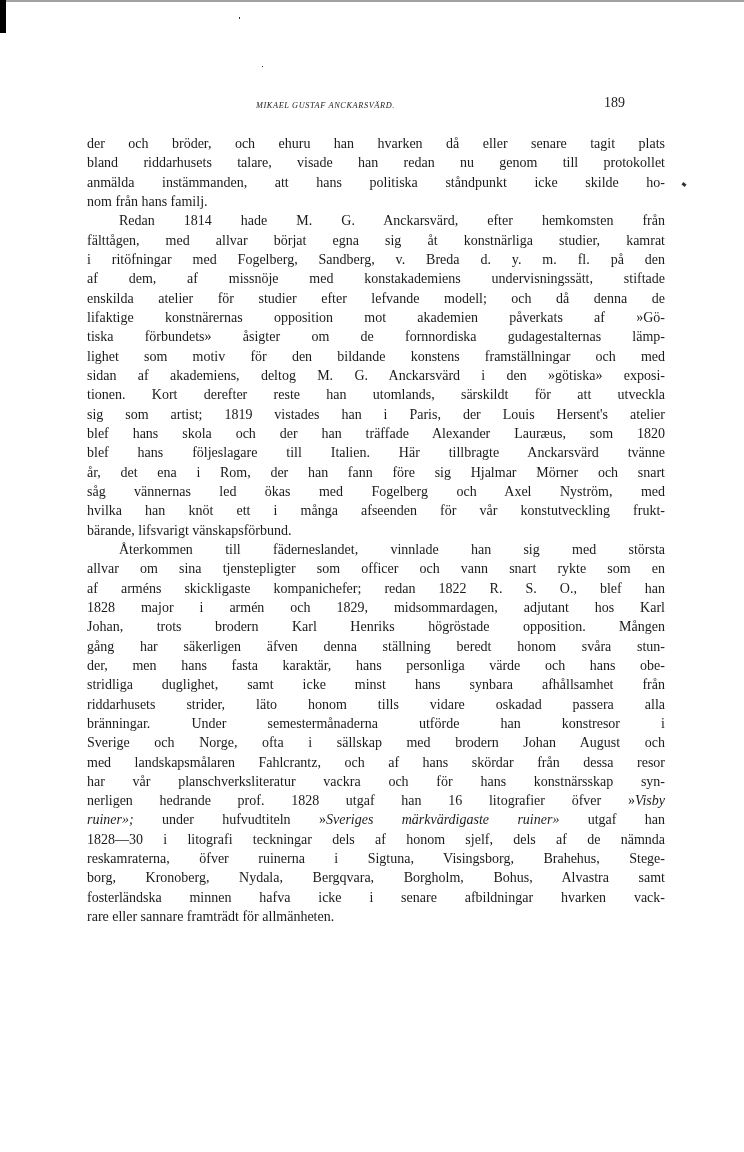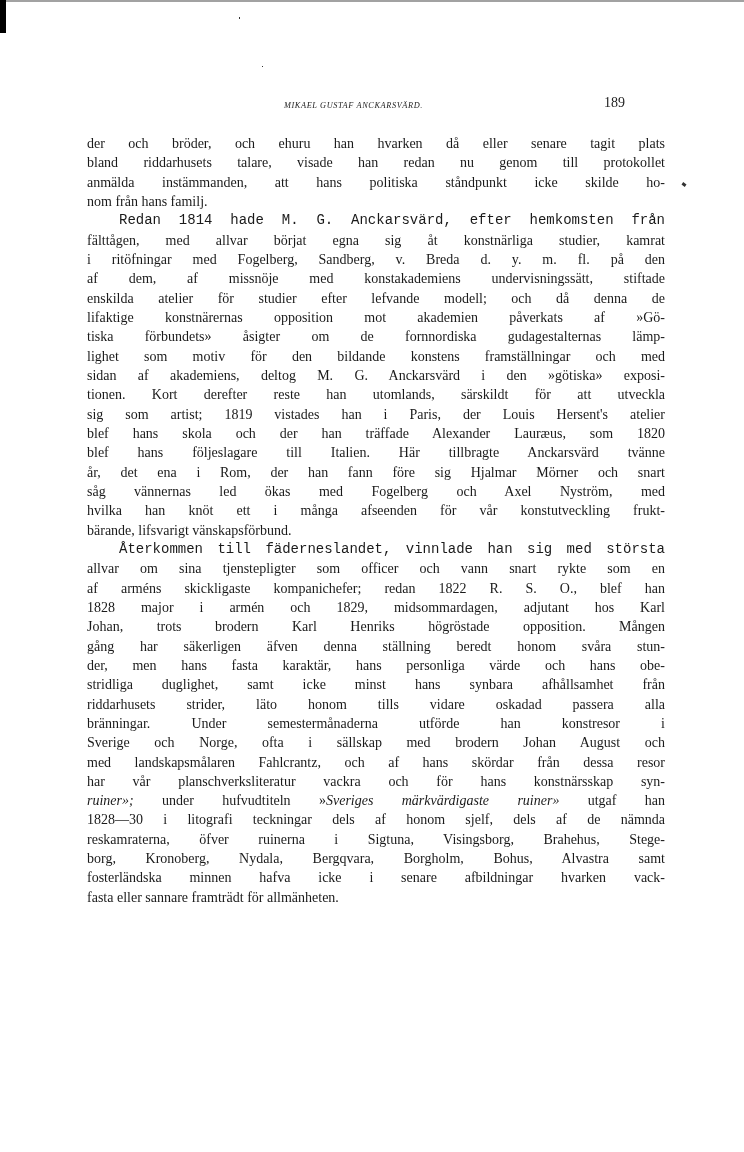--- a/index.html
+++ b/index.html
@@ -4,34 +4,34 @@
 <style>
   html, body { margin: 0; padding: 0; background: #ffffff; }
   body { width: 744px; height: 1152px; position: relative; overflow: hidden; }
   .page { position: absolute; left: 0; top: 0; width: 744px; height: 1152px; background: #fff; }
   .scan-top { position: absolute; left: 0; top: 0; width: 744px; height: 2px; background: #555; opacity: 0.55; }
   .scan-left { position: absolute; left: 0; top: 0; width: 6px; height: 33px; background: #000; }
   .speck { position: absolute; background: #333; }
   .running-head {
     position: absolute; left: 256px; top: 101px; width: 220px;
     font-family: "Liberation Serif", serif; font-style: italic;
-    font-size: 8.3px; letter-spacing: 0.6px; color: #222; white-space: nowrap; margin-left: 28px;
+    font-size: 8.3px; letter-spacing: 0.6px; color: #222; white-space: nowrap;
   }
   .page-number {
     position: absolute; left: 604px; top: 95px;
     font-family: "Liberation Serif", serif; font-size: 14px; color: #222;
   }
   .body-text {
     position: absolute; left: 87px; top: 134px; width: 578px;
     font-family: "Liberation Serif", serif; font-size: 14px; line-height: 19.33px;
     color: #1a1a1a;
   }
   .line { display: block; white-space: nowrap; text-align: justify; text-align-last: justify; height: 19.33px; }
   .line.last { text-align-last: left; }
-  .line.indent { padding-left: 32px; font-family: Liberation Mono, monospace; }
+  .line.indent { padding-left: 32px; }
   .it { font-style: italic; }
 </style>
 </head>
 <body>
 
 <div class="page">
   <div class="scan-top"></div>
   <div class="scan-left"></div>
   <div class="speck" style="left:682px;top:183px;width:4px;height:3px;transform:rotate(35deg);"></div>
   <div class="speck" style="left:239px;top:17px;width:1px;height:2px;"></div>
@@ -76,21 +76,22 @@
       <span class="line">1828 major i armén och 1829, midsommardagen, adjutant hos Karl</span>
       <span class="line">Johan, trots brodern Karl Henriks högröstade opposition. Mången</span>
       <span class="line">gång har säkerligen äfven denna ställning beredt honom svåra stun-</span>
       <span class="line">der, men hans fasta karaktär, hans personliga värde och hans obe-</span>
       <span class="line">stridliga duglighet, samt icke minst hans synbara afhållsamhet från</span>
       <span class="line">riddarhusets strider, läto honom tills vidare oskadad passera alla</span>
       <span class="line">bränningar. Under semestermånaderna utförde han konstresor i</span>
       <span class="line">Sverige och Norge, ofta i sällskap med brodern Johan August och</span>
       <span class="line">med landskapsmålaren Fahlcrantz, och af hans skördar från dessa resor</span>
       <span class="line">har vår planschverksliteratur vackra och för hans konstnärsskap syn-</span>
+      <span class="line"><span>nerligen hedrande prof. 1828 utgaf han 16 litografier öfver »</span><span class="it">Visby</span></span>
       <span class="line"><span class="it">ruiner»;</span><span> under hufvudtiteln »</span><span class="it">Sveriges märkvärdigaste ruiner»</span><span> utgaf han</span></span>
       <span class="line">1828—30 i litografi teckningar dels af honom sjelf, dels af de nämnda</span>
       <span class="line">reskamraterna, öfver ruinerna i Sigtuna, Visingsborg, Brahehus, Stege-</span>
       <span class="line">borg, Kronoberg, Nydala, Bergqvara, Borgholm, Bohus, Alvastra samt</span>
       <span class="line">fosterländska minnen hafva icke i senare afbildningar hvarken vack-</span>
-      <span class="line last">fasta eller sannare framträdt för allmänheten.</span>
+      <span class="line last">rare eller sannare framträdt för allmänheten.</span>
     </div>
   </div>
 </div>
 
 </body></html>

